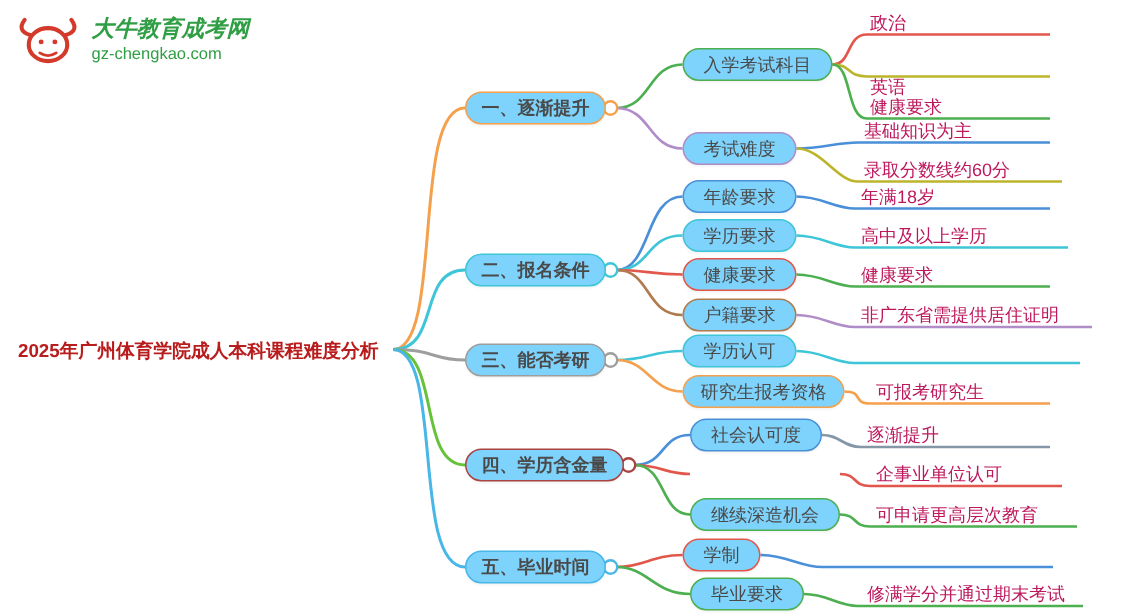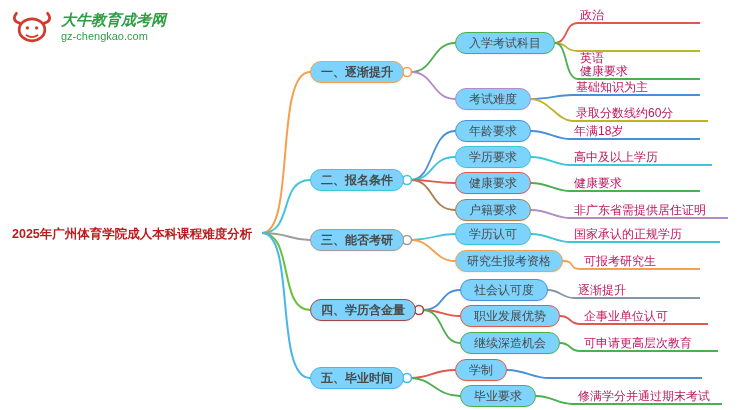--- a/index.html
+++ b/index.html
@@ -112,38 +112,36 @@
 
   <div class="node subnode" style="left: 455px; top: 88px; width: 76px; border-color: rgb(176, 140, 200);">考试难度</div>
   <div class="node subnode" style="left: 455px; top: 146px; width: 76px; border-color: rgb(62, 198, 216);">学历要求</div>
   <div class="node subnode" style="left: 455px; top: 172px; width: 76px; border-color: rgb(226, 87, 76);">健康要求</div>
   <div class="node subnode" style="left: 455px; top: 199px; width: 76px; border-color: rgb(176, 123, 79);">户籍要求</div>
 
   <div class="node subnode" style="left: 455px; top: 223px; width: 76px; border-color: rgb(62, 198, 216);">学历认可</div>
   <div class="node subnode" style="left: 455px; top: 250px; width: 108px; border-color: rgb(245, 160, 76);">研究生报考资格</div>
 
   <div class="node subnode" style="left: 460px; top: 279px; width: 88px; border-color: rgb(74, 144, 217);">社会认可度</div>
-  <div class="node subnode" style="left: 460px; top: 305px; width: 100px; border-color: rgb(226, 87, 76);">职业发展优势</div>
   <div class="node subnode" style="left: 460px; top: 332px; width: 100px; border-color: rgb(76, 175, 80);">继续深造机会</div>
 
   <div class="node subnode" style="left: 455px; top: 359px; width: 52px; border-color: rgb(226, 87, 76);">学制</div>
   <div class="node subnode" style="left: 460px; top: 385px; width: 76px; border-color: rgb(76, 175, 80);">毕业要求</div>
 
   <div class="leaf" style="left:580px;top:7px;">政治</div>
   <div class="leaf" style="left:580px;top:35px;margin-top:15px;">英语</div>
   <div class="leaf" style="left:580px;top:63px;">健康要求</div>
   <div class="leaf" style="left:576px;top:79px;">基础知识为主</div>
   <div class="leaf" style="left:576px;top:105px;">录取分数线约60分</div>
 
   <div class="leaf" style="left:574px;top:123px;">年满18岁</div>
   <div class="leaf" style="left:574px;top:149px;">高中及以上学历</div>
   <div class="leaf" style="left:574px;top:175px;">健康要求</div>
   <div class="leaf" style="left:574px;top:202px;">非广东省需提供居住证明</div>
 
-  <div class="leaf" style="left:574px;top:226px;">国家承认的正规学历</div>
   <div class="leaf" style="left:584px;top:253px;">可报考研究生</div>
 
   <div class="leaf" style="left:578px;top:282px;">逐渐提升</div>
   <div class="leaf" style="left:584px;top:308px;">企事业单位认可</div>
   <div class="leaf" style="left:584px;top:335px;">可申请更高层次教育</div>
 
   <div class="leaf" style="left:578px;top:388px;">修满学分并通过期末考试</div>
 
 </div>
 

